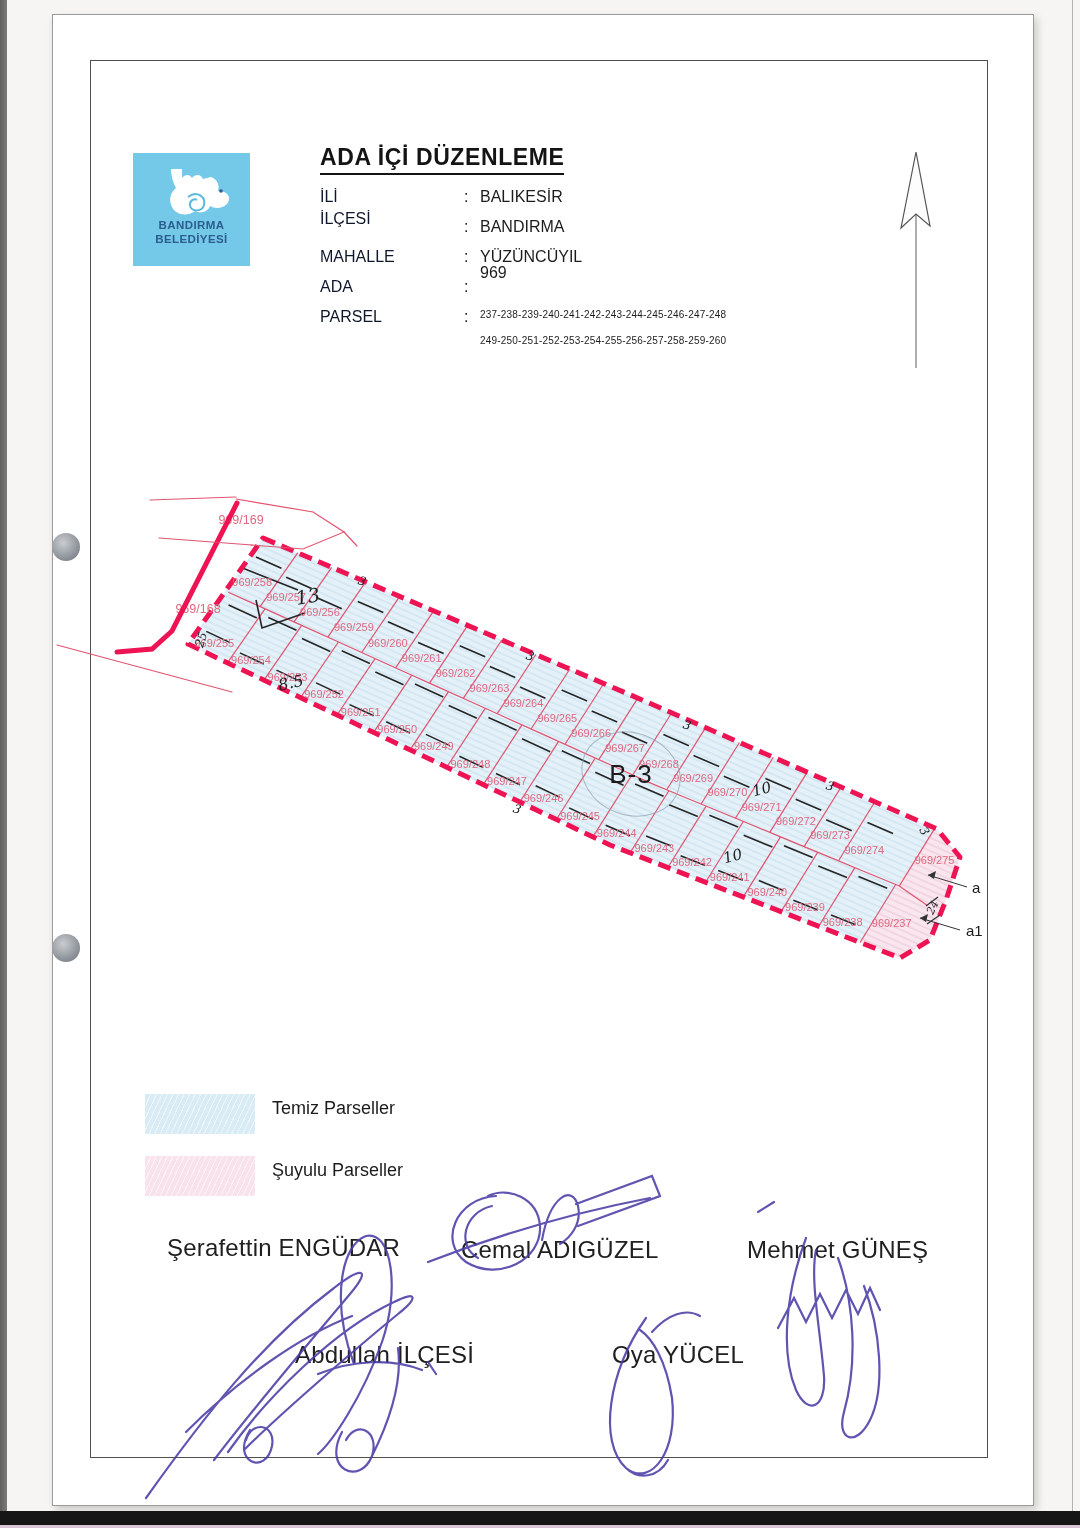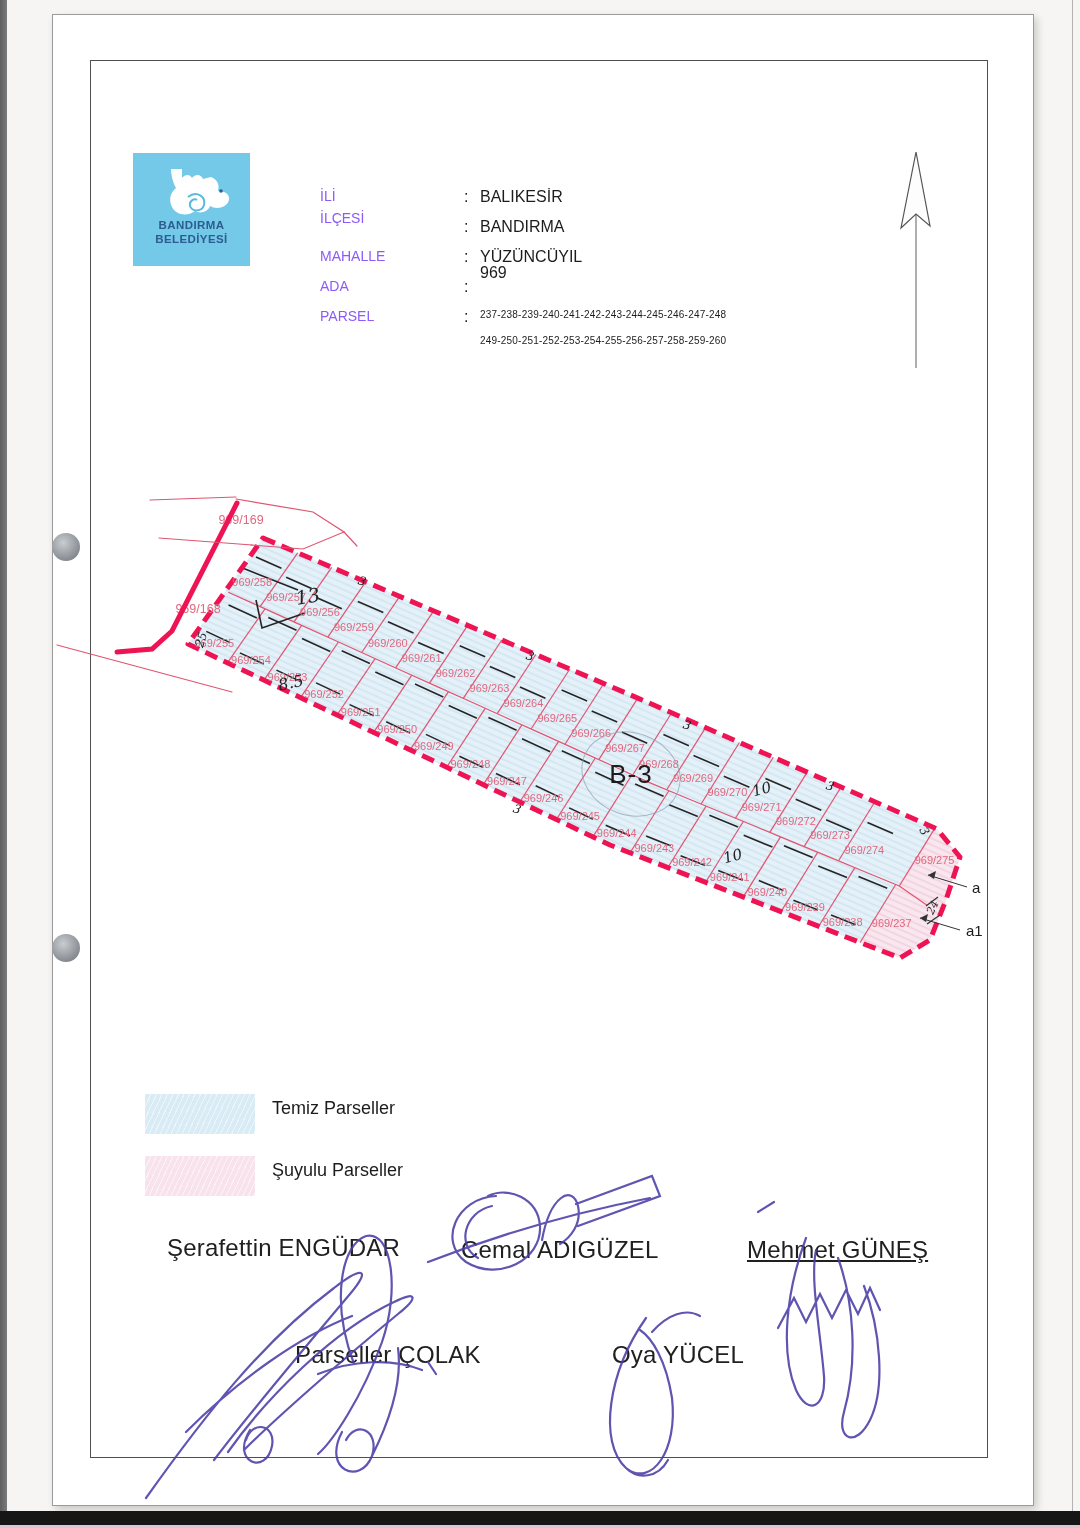--- a/index.html
+++ b/index.html
@@ -16,21 +16,21 @@
          border:1px solid #9a9a9a;box-shadow:3px 4px 8px rgba(0,0,0,.18);}
   #frame{left:90px;top:60px;width:896px;height:1396px;border:1px solid #4f4f4f;}
   .hole{width:28px;height:28px;border-radius:50%;
         background:radial-gradient(circle at 40% 35%,#c9cdd1,#868c92 70%,#6f757b);}
   
   #logo-box{left:133px;top:153px;width:117px;height:113px;background:#74c8e8;}
   .logo-text{width:117px;text-align:center;font-size:11.5px;font-weight:bold;
              color:#2c5d8f;letter-spacing:.4px;}
   #page-title{left:320px;top:144px;font-size:23px;font-weight:bold;color:#141414;
               letter-spacing:.6px;border-bottom:2.5px solid #141414;padding-bottom:2px;}
-  .f-label{left:320px;font-size:14px;color:#8b5cf6;}
+  .f-label{left:320px;font-size:16px;color:#0f172a;}
   .f-colon{left:464px;font-size:16px;color:#1c1c1c;}
   .f-value{left:480px;font-size:16px;color:#1c1c1c;text-align:right;}
   .parsel-line{left:480px;font-size:10px;color:#1c1c1c;letter-spacing:.2px;}
   
   .swatch{left:145px;width:110px;height:40px;position:absolute;}
   .swatch:after{content:"";position:absolute;inset:0;
      background:repeating-linear-gradient(115deg,rgba(255,255,255,.55) 0 1px,transparent 1px 5px);}
   .legend-label{left:272px;font-size:18px;color:#1c1c1c;}
   .signer{font-size:24px;color:#202020;letter-spacing:.2px;}
   #overlay{left:0;top:0;width:1080px;height:1528px;}
@@ -46,20 +46,21 @@
   <div class="abs" id="logo-box">
     <svg width="117" height="62" viewBox="0 0 117 62" style="position:absolute;left:0;top:6px;">
       <path d="M38,10 h11 v9 c3,-4 8,-4 10,0 c3,-4 9,-4 11,1 l8,-2 c6,2 9,8 7,14 c8,0 12,4 11,9 c-2,8 -13,10 -19,6 c-2,6 -10,8 -15,5 c-8,6 -19,4 -23,-4 c-4,-8 -1,-15 4,-19 c-3,-5 -5,-13 -5,-19 z" fill="#ffffff"></path>
       <path d="M55,38 c9,-7 18,0 16,8 c-2,7 -12,7 -14,1 c-1,-5 4,-8 7,-6" stroke="#5ab9dd" stroke-width="2" fill="none"></path>
       <circle cx="88" cy="32" r="1.8" fill="#2c5d8f"></circle>
     </svg>
     <div class="abs logo-text" style="top:66px;">BANDIRMA</div>
     <div class="abs logo-text" style="top:80px;">BELEDİYESİ</div>
   </div>
 
+  <div class="abs" id="page-title">ADA İÇİ DÜZENLEME</div>
 
   <div class="abs f-label" style="top:188px;">İLİ</div>
   <div class="abs f-colon" style="top:188px;">:</div>
   <div class="abs f-value" style="top:188px;">BALIKESİR</div>
 
   <div class="abs f-label" style="top:210px;">İLÇESİ</div>
   <div class="abs f-colon" style="top:218px;">:</div>
   <div class="abs f-value" style="top:218px;">BANDIRMA</div>
 
   <div class="abs f-label" style="top:248px;">MAHALLE</div>
@@ -75,22 +76,22 @@
   <div class="abs parsel-line" style="top:309px;">237-238-239-240-241-242-243-244-245-246-247-248</div>
   <div class="abs parsel-line" style="top:335px;">249-250-251-252-253-254-255-256-257-258-259-260</div>
 
   <div class="swatch" id="swatch-0" style="top: 1094px; background: rgb(217, 236, 245);"></div>
   <div class="abs legend-label" style="top:1098px;">Temiz Parseller</div>
   <div class="swatch" id="swatch-1" style="top: 1156px; background: rgb(248, 227, 237);"></div>
   <div class="abs legend-label" style="top:1160px;">Şuyulu Parseller</div>
 
   <div class="abs signer" style="left:167px;top:1234px;">Şerafettin ENGÜDAR</div>
   <div class="abs signer" style="left:461px;top:1236px;">Cemal ADIGÜZEL</div>
-  <div class="abs signer" style="left:747px;top:1236px;text-decoration:underline;">Mehmet GÜNEŞ</div>
-  <div class="abs signer" style="left:295px;top:1341px;">Parseller ÇOLAK</div>
+  <div class="abs signer" style="left:747px;top:1236px;">Mehmet GÜNEŞ</div>
+  <div class="abs signer" style="left:295px;top:1341px;">Abdullah İLÇESİ</div>
   <div class="abs signer" style="left:612px;top:1341px;">Oya YÜCEL</div>
 
   <svg class="abs" id="overlay" viewBox="0 0 1080 1528">
     <defs>
       <pattern id="hb" width="6" height="6" patternUnits="userSpaceOnUse" patternTransform="rotate(24)">
         <rect width="6" height="6" fill="#e4f1f8"></rect>
         <path d="M0,3 H6" stroke="#cadfee" stroke-width="1.1"></path>
       </pattern>
       <pattern id="hp" width="6" height="6" patternUnits="userSpaceOnUse" patternTransform="rotate(24)">
         <rect width="6" height="6" fill="#f9e6ee"></rect>

